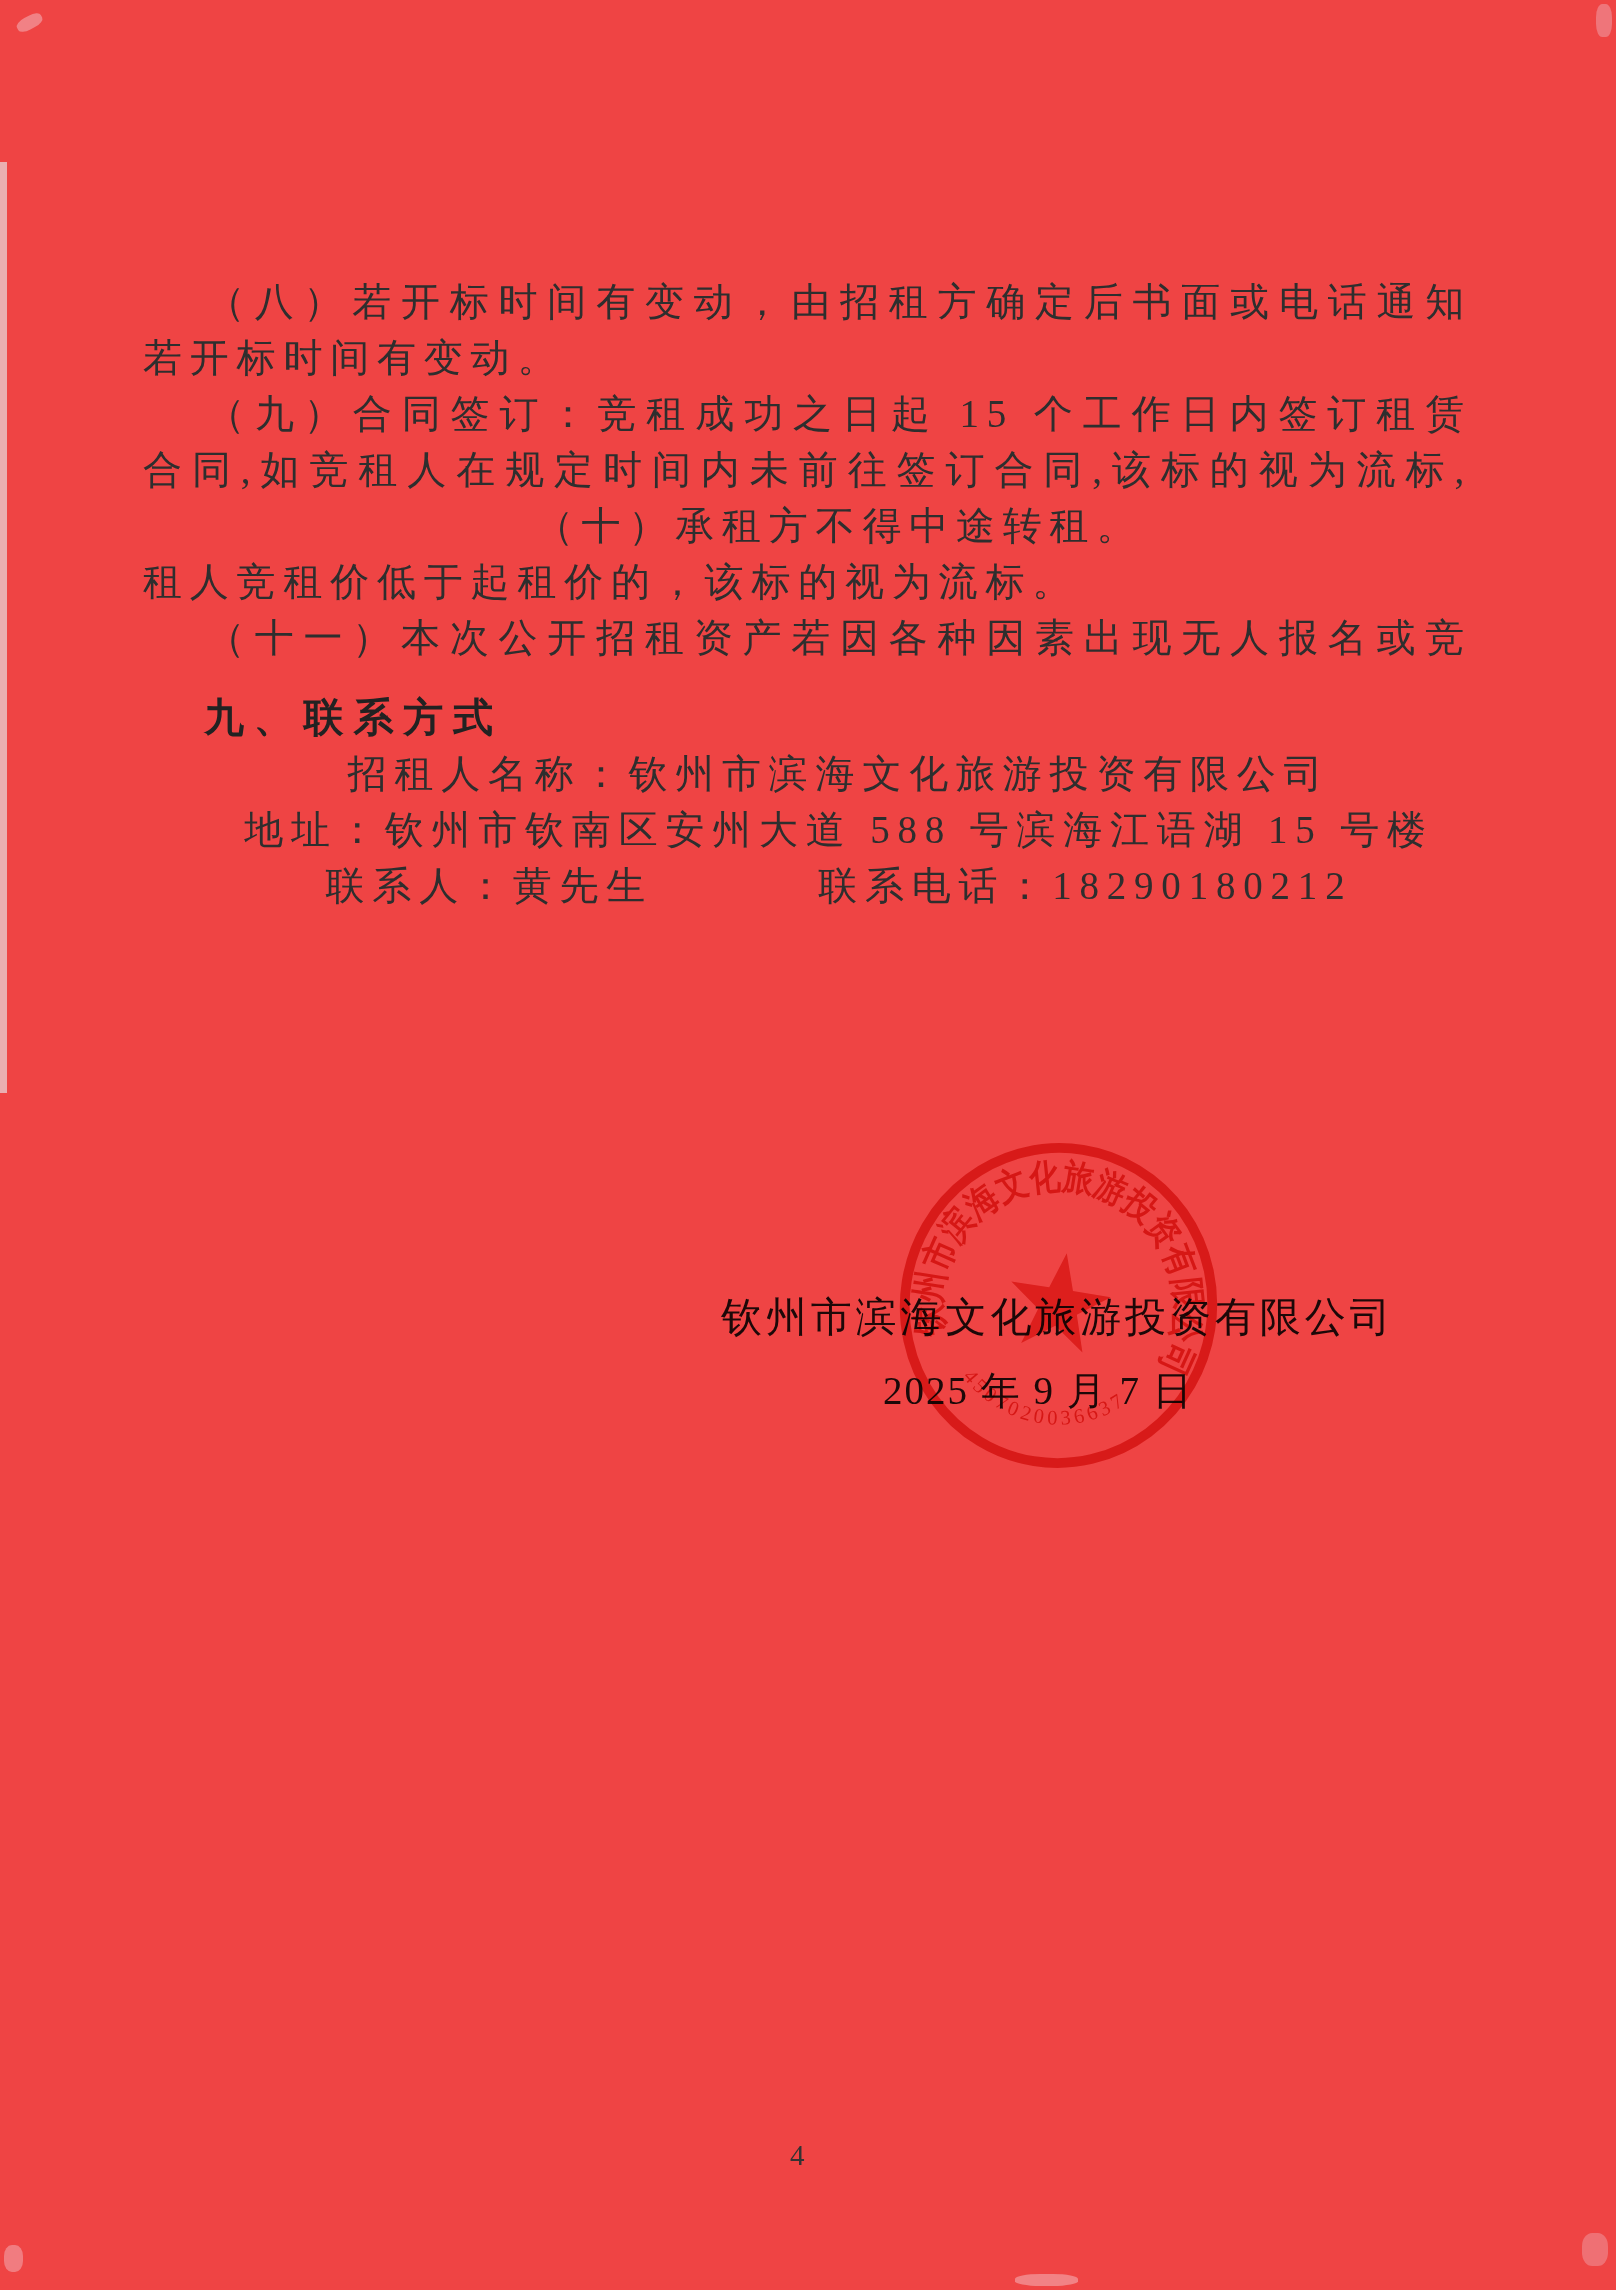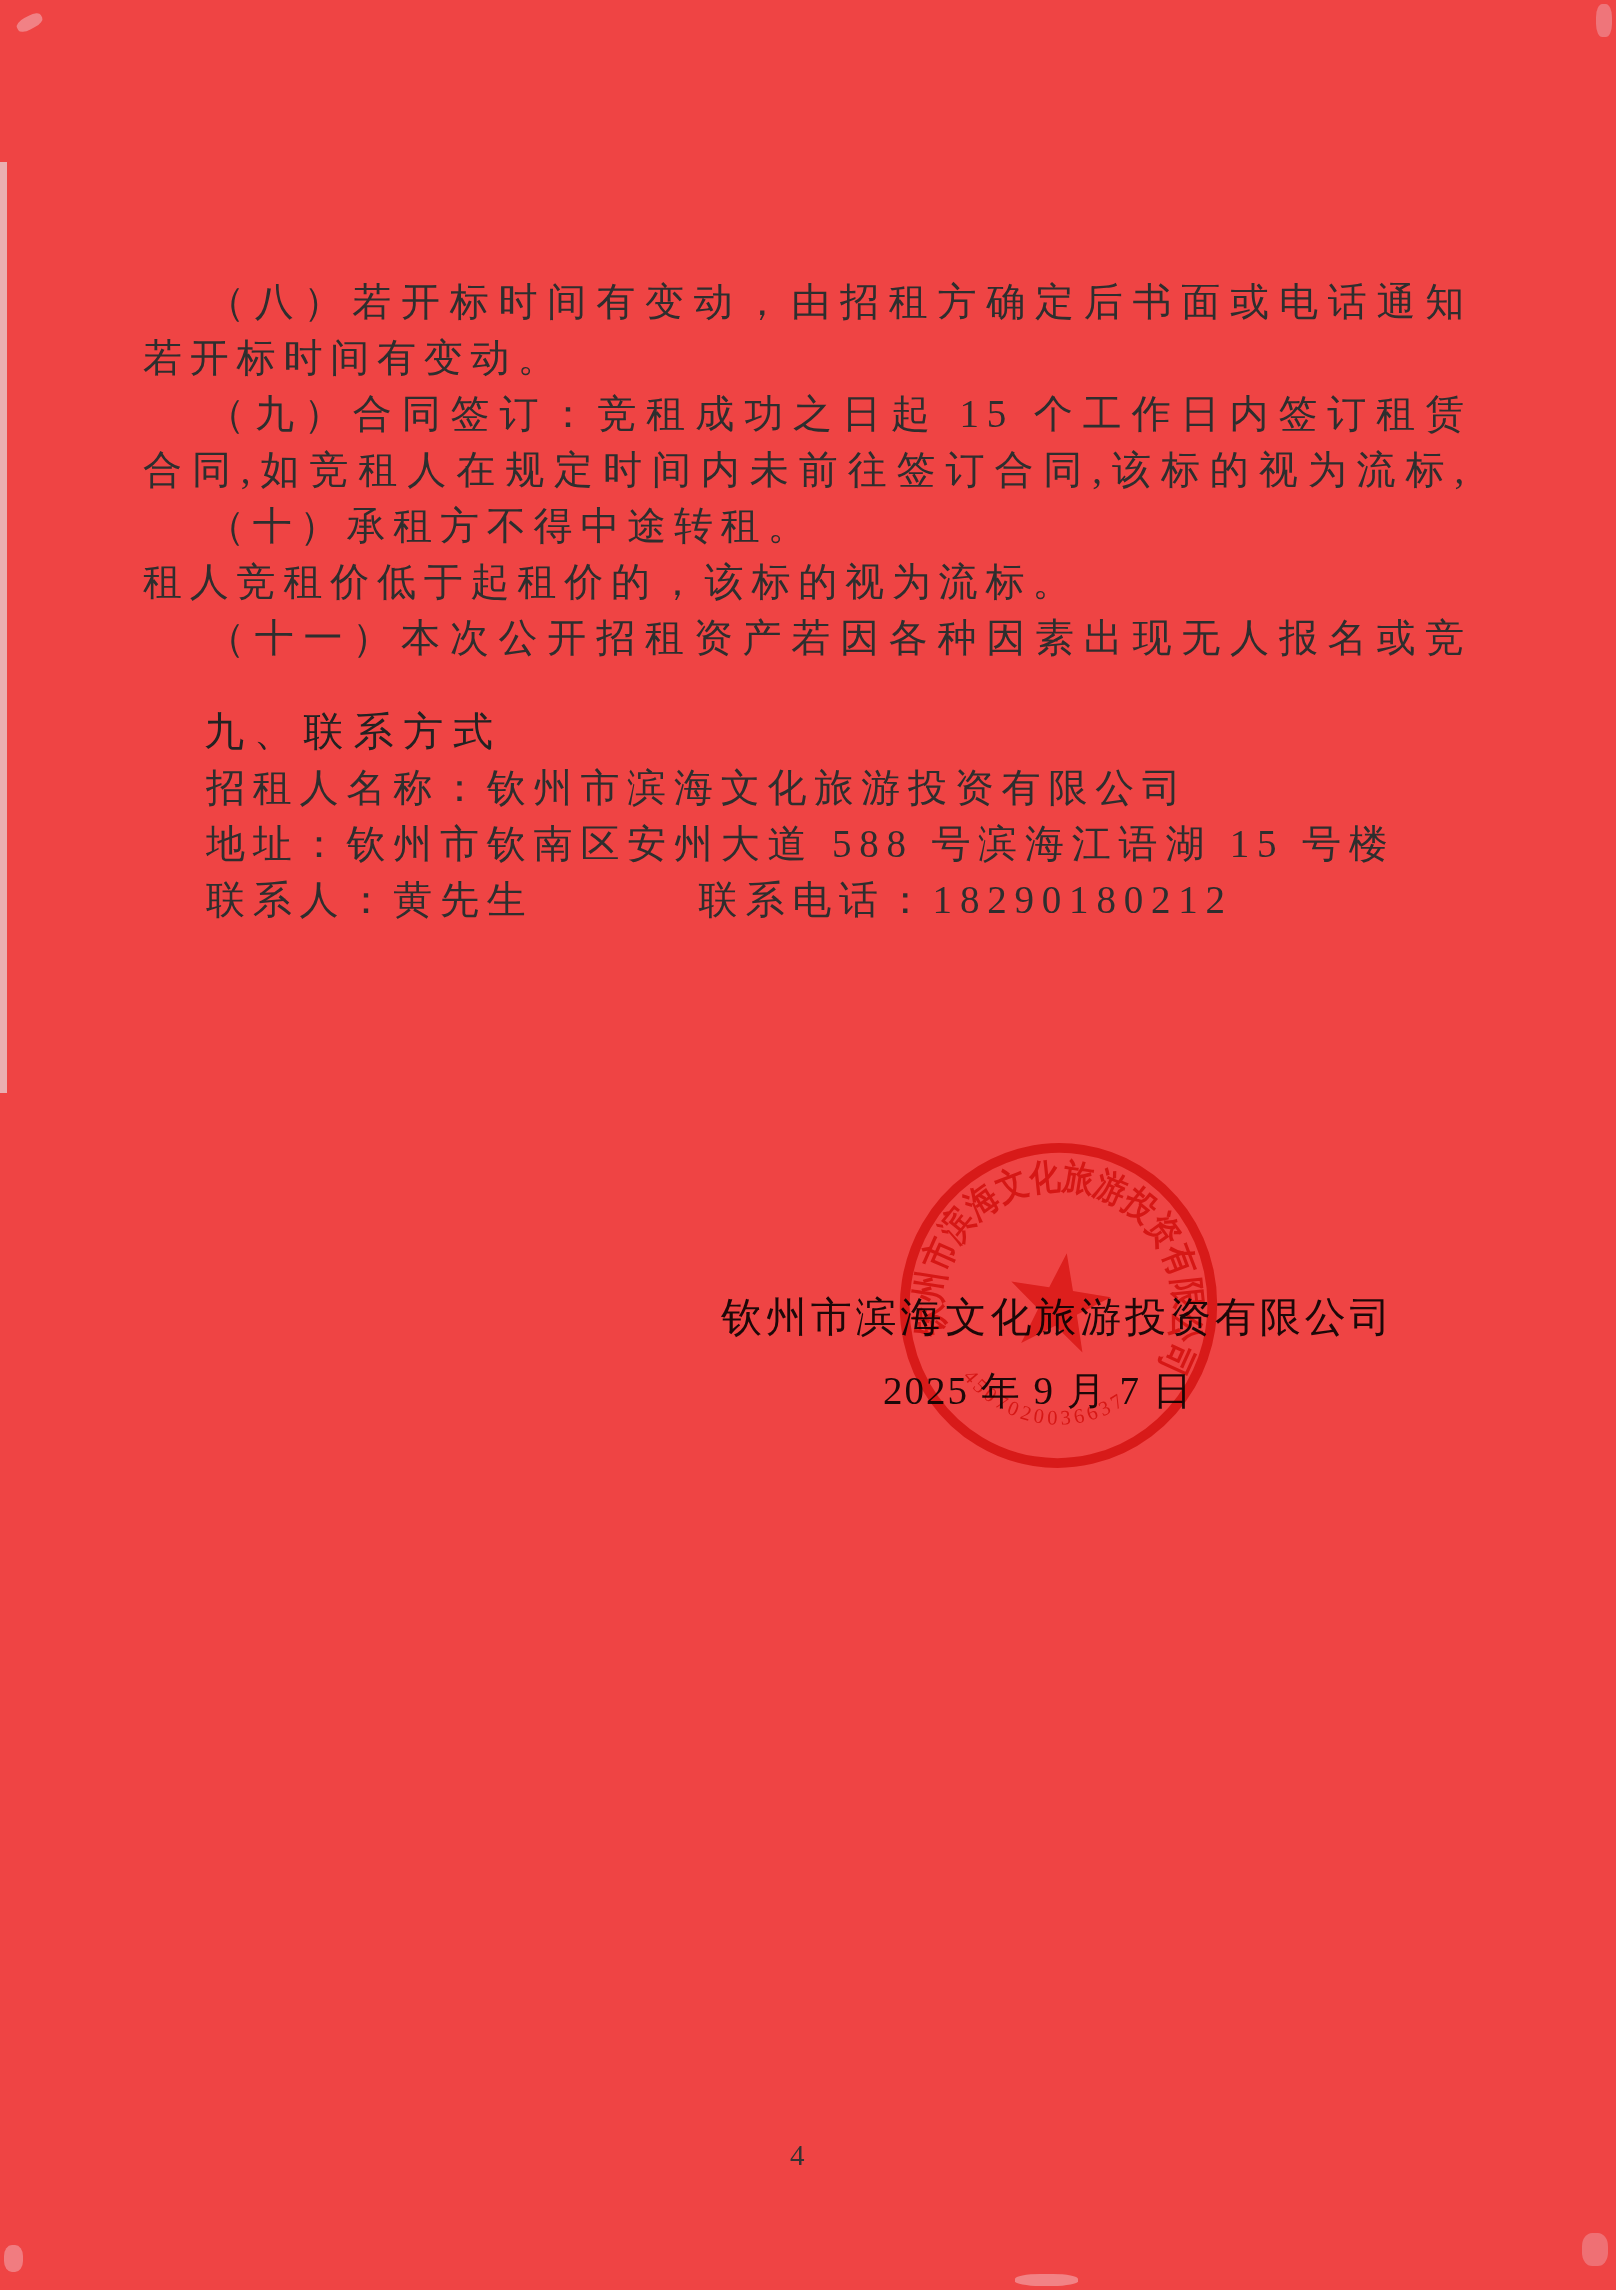--- a/index.html
+++ b/index.html
@@ -12,25 +12,25 @@
     color:#2b2b2b;
   }
   
   .textblock{
     position:absolute;left:143px;top:274px;width:1329px;
   }
   .line{
     margin:0;font-size:39px;line-height:56px;letter-spacing:7.8px;
     color:#2e2e2e;
   }
-  .line.indent{text-indent:63px;}
+  .line.indent{text-indent:63px;text-align:center;}
   .line.fill{text-align:justify;text-align-last:justify;}
   .heading{
-    margin:38px 0 0 0;font-size:40px;line-height:56px;
-    font-weight:400;letter-spacing:9.8px;text-indent:61px;color:#222;
+    margin:24px 0 0 0;font-size:40px;line-height:56px;
+    font-weight:700;letter-spacing:9.8px;text-indent:61px;color:#222;
   }
   .contact-gap{display:inline-block;width:165px;}
   
   .sig-company{
     position:absolute;left:721px;top:1290px;
     font-size:41px;letter-spacing:3.9px;color:#1e1e1e;
     mix-blend-mode:multiply;white-space:nowrap;z-index:3;
   }
   .sig-date{
     position:absolute;left:883px;top:1364px;

